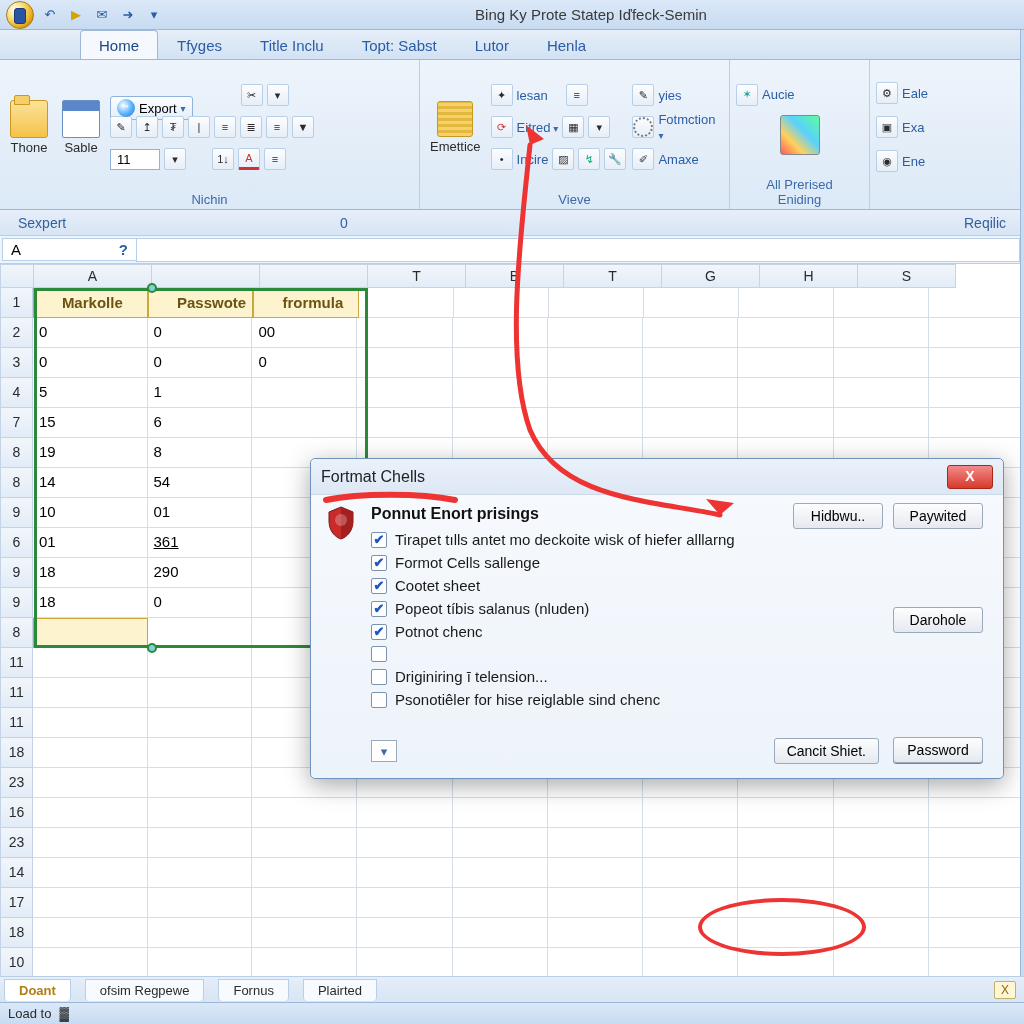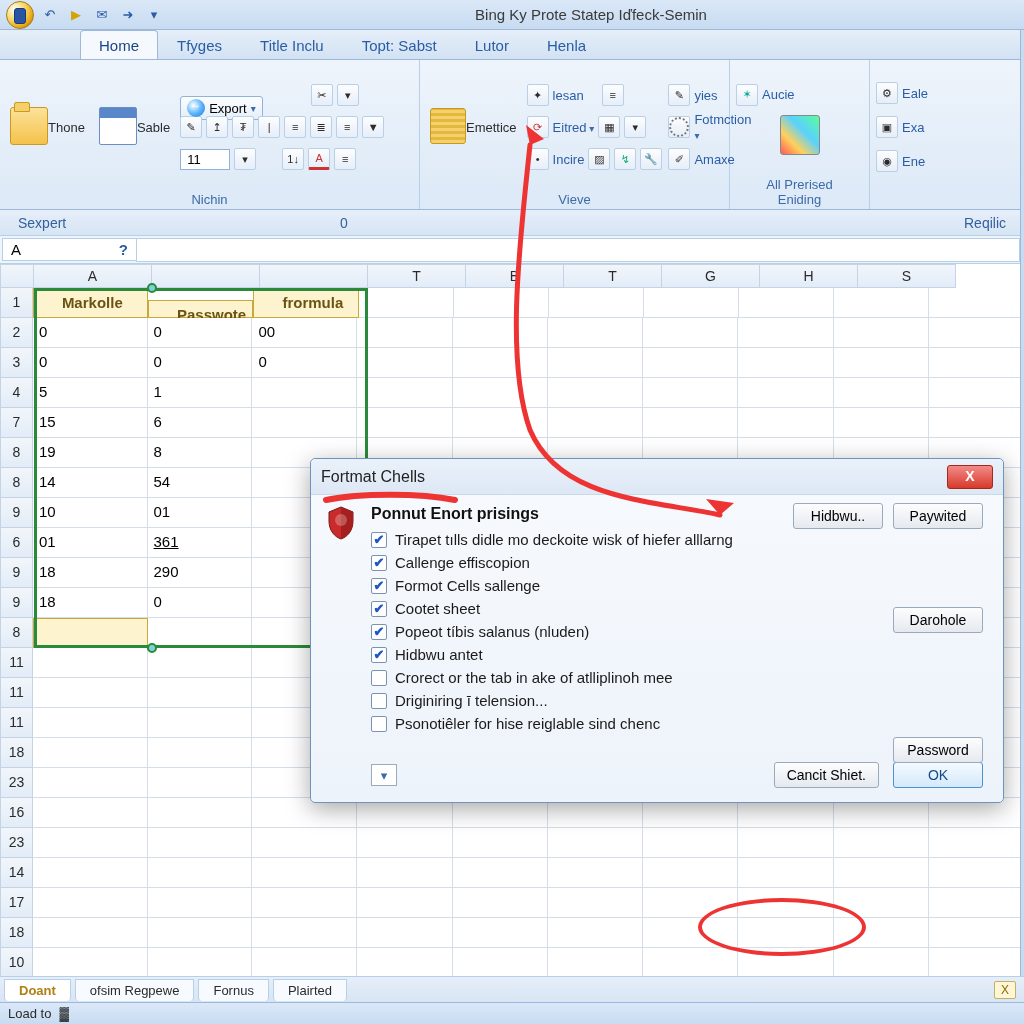--- a/index.html
+++ b/index.html
@@ -16,21 +16,21 @@
 
 .tabs { height: 30px; background: linear-gradient(#e6eef9,#d2e2f3); display:flex; align-items:flex-end; padding-left:80px; border-bottom:1px solid #9db8d9; }
 .tab { padding: 6px 18px 5px; color:#2a5da5; font-size:15px; cursor:pointer; border:1px solid transparent; border-bottom:none; }
 .tab.active { background:#f5f9fe; border-color:#9db8d9; border-radius:4px 4px 0 0; color:#1a4585; }
 
 
 .ribbon { height: 150px; background: linear-gradient(#eef4fb,#dce9f7); border-bottom:1px solid #9db8d9; display:flex; }
 .ribbon-group { border-right:1px solid #b8cfe8; padding: 4px 6px 2px; display:flex; flex-direction:column; }
 .ribbon-group .group-body { flex:1; display:flex; gap:6px; }
 .ribbon-group .group-label { text-align:center; color:#3d6aa9; font-size:13px; padding:2px 0 0; }
-.vstack { display:flex; align-items:center; justify-content:center; padding:2px 4px; }
+.vstack { display:flex; flex-direction:column; align-items:center; justify-content:center; padding:2px 4px; }
 .big-icon { width:38px; height:38px; margin-bottom:2px; }
 .folder-ic { background: linear-gradient(#fce29a,#f5c24a); border:1px solid #c99a1f; border-radius:3px; position:relative; }
 .folder-ic::before { content:""; position:absolute; top:-6px; left:3px; width:14px; height:8px; background:#f5d06a; border:1px solid #c99a1f; border-radius:2px 2px 0 0; }
 .calendar-ic { background:#fff; border:1px solid #6b8fc3; border-radius:2px; position:relative; }
 .calendar-ic::before { content:""; position:absolute; top:0; left:0; right:0; height:10px; background:#5a87c9; }
 .small-label { font-size:13px; color:#2b2b2b; }
 .row-line { display:flex; align-items:center; gap:4px; height:28px; }
 .mini-btn { min-width:22px; height:22px; border:1px solid #b8cfe8; background:linear-gradient(#fdfdfe,#e6eef8); border-radius:2px; display:inline-flex; align-items:center; justify-content:center; font-size:11px; color:#2b2b2b; }
 .export-btn { display:flex; align-items:center; gap:4px; border:1px solid #8fb3da; background:linear-gradient(#fdfdfe,#e4eef9); padding:2px 6px; border-radius:3px;margin-top:26px; }
 .export-btn .eic { width:18px; height:18px; background: radial-gradient(circle at 35% 35%, #fff,#5fb6ff 50%,#1976d2); border-radius:50%; position:relative; }
@@ -79,21 +79,21 @@
 .dlg-side-btn { position:absolute; right:20px; }
 .dlg-checks { margin-top:6px; }
 .dlg-check { display:flex; align-items:center; gap:8px; margin:6px 0; font-size:15px; color:#1a1a1a; }
 .chk { width:16px; height:16px; border:1px solid #7a92b4; background:#fff; display:inline-flex; align-items:center; justify-content:center; border-radius:2px; }
 .chk.checked::after { content:"✔"; color:#1f57c2; font-size:13px; font-weight:bold; line-height:1; }
 .dlg-footer { display:flex; gap:14px; justify-content:flex-end; padding:10px 20px 14px; align-items:center; }
 .dlg-footer .dd-box { width:26px; height:22px; border:1px solid #9aa9bc; background:#fff; margin-right:auto; margin-left:40px; display:flex; align-items:center; justify-content:center; color:#3d6aa9; }
 .ok-btn { border:1px solid #4f8fd6; background:linear-gradient(#f4faff,#d4e9fb); color:#144a8a; }
 
 
-.sheet-tabs { position:absolute; bottom:22px; left:0; right:0; height:26px; background:linear-gradient(#e6eef9,#d7e5f4); border-top:1px solid #b8cfe8; display:flex; align-items:center; padding-left:4px; gap:4px; }
+.sheet-tabs { position:absolute; bottom:22px; left:0; right:0; height:26px; background:linear-gradient(#e6eef9,#d7e5f4); border-top:1px solid #b8cfe8; display:flex; align-items:center; padding-left:4px; gap:14px; }
 .sheet-tabs .stab { padding:3px 14px; background:#f7fafe; border:1px solid #b8cfe8; border-bottom:none; border-radius:0 0 4px 4px; font-size:13px; color:#2b2b2b; }
 .sheet-tabs .stab.active { background:#fff; font-weight:bold; color:#b07e12; }
 .sheet-tabs .xbox { margin-left:auto; margin-right:8px; padding:1px 6px; border:1px solid #c2b06a; background:#fff6d4; color:#8a6a10; font-size:12px; border-radius:2px; }
 .status { position:absolute; bottom:0; left:0; right:0; height:22px; background:linear-gradient(#dbe8f8,#c7dbf1); border-top:1px solid #9db8d9; display:flex; align-items:center; padding:0 8px; font-size:13px; color:#2b2b2b; }
 
 
 .anno { position:absolute; pointer-events:none; }
 .anno-circle { border:4px solid #e33; border-radius:50%; }
 
 .right-edge { position:absolute; right:0; top:30px; bottom:48px; width:4px; background:#c7dbf1; border-left:1px solid #9db8d9; }
@@ -275,21 +275,21 @@
     <div class="col-h">B</div>
     <div class="col-h">T</div>
     <div class="col-h">G</div>
     <div class="col-h">H</div>
     <div class="col-h">S</div>
   </div>
   <div class="grid-body" id="grid-body">
       <div class="grid-row">
         <div class="row-h">1</div>
         <div class="cell hdr-cell" style="width: 118px;">Markolle</div>
-        <div class="cell hdr-cell" style="width: 108px; margin-top: 12px;">Passwote</div>
+        <div class="cell hdr-cell" style="width: 108px;">Passwote</div>
         <div class="cell hdr-cell" style="width: 108px;">frormula</div>
         <div class="cell"></div>
         <div class="cell"></div>
         <div class="cell"></div>
         <div class="cell"></div>
         <div class="cell"></div>
         <div class="cell"></div>
         <div class="cell"></div>
       </div>
       <div class="grid-row">
@@ -601,45 +601,40 @@
     <div class="dlg-subtitle">Ponnut Enort prisings</div>
     <div class="dlg-top-btns">
       <div class="dlg-btn">Hidbwu..</div>
       <div class="dlg-btn">Paywited</div>
     </div>
     <div class="dlg-btn dlg-side-btn" style="top:112px">Darohole</div>
     <div class="dlg-btn dlg-side-btn" style="top:242px">Password</div>
     <div class="dlg-checks" id="dlg-checks">
         <div class="dlg-check">
           <span class="chk checked"></span>
-          <span>Tirapet tılls didle mo deckoite wisk of hiefer alllarng</span>
-        </div>
-        <div class="dlg-check">
-          <span class="chk checked"></span>
-          <span>Callenge effiscopion</span>
+          <span>Tirapet tılls antet mo deckoite wisk of hiefer alllarng</span>
         </div>
         <div class="dlg-check">
           <span class="chk checked"></span>
           <span>Formot Cells sallenge</span>
         </div>
         <div class="dlg-check">
           <span class="chk checked"></span>
           <span>Cootet sheet</span>
         </div>
         <div class="dlg-check">
           <span class="chk checked"></span>
           <span>Popeot tíbis salanus (nluden)</span>
         </div>
         <div class="dlg-check">
           <span class="chk checked"></span>
-          <span>Hidbwu antet</span>
+          <span>Potnot chenc</span>
         </div>
         <div class="dlg-check">
           <span class="chk"></span>
-          <span>Crorect or the tab in ake of atlliplinoh mee</span>
         </div>
         <div class="dlg-check">
           <span class="chk"></span>
           <span>Driginiring ī telension...</span>
         </div>
         <div class="dlg-check">
           <span class="chk"></span>
           <span>Psonotiêler for hise reiglable sind chenc</span>
         </div>
       </div>

